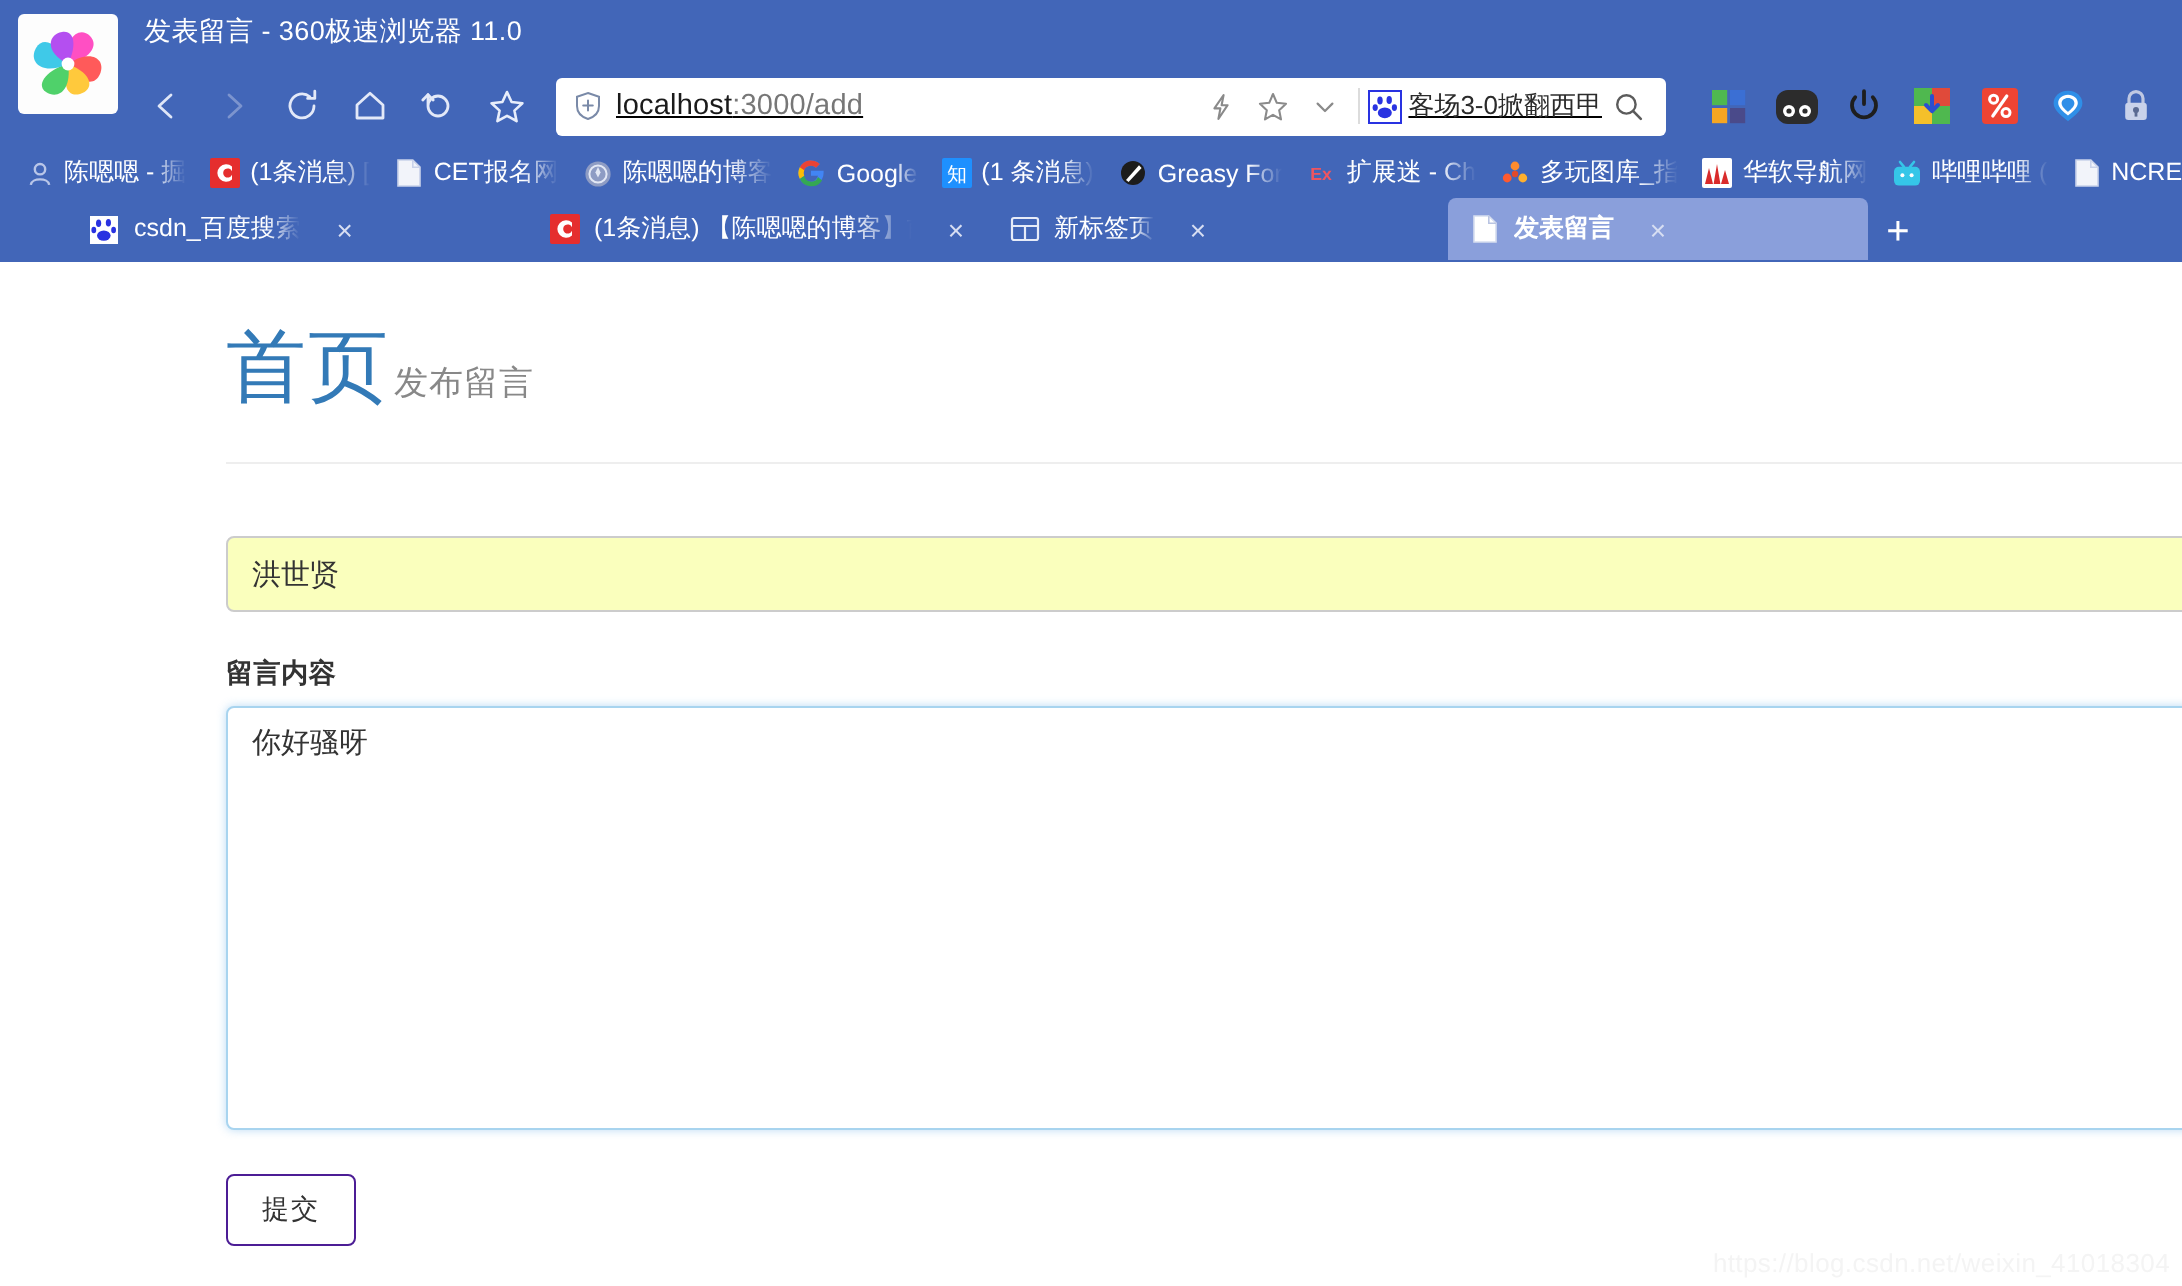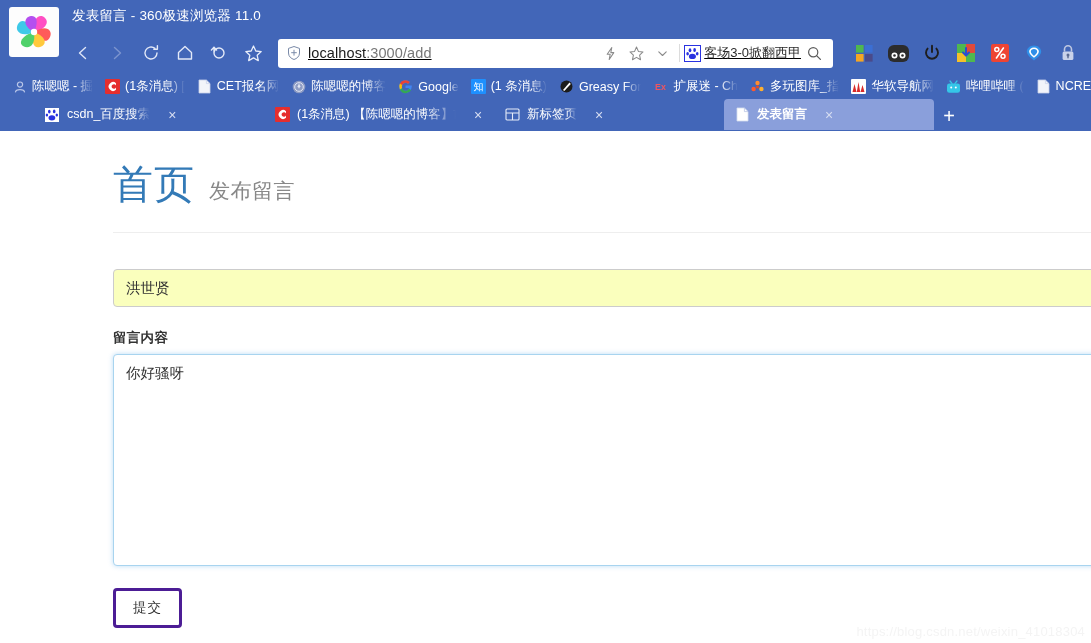--- a/index.html
+++ b/index.html
@@ -249,23 +249,23 @@
   .h1-main {
     font-size: 40px;
     color: #337ab7;
     font-weight: normal;
     text-decoration: none;
     line-height: 1;
     letter-spacing: 1px;
     cursor: pointer;
   }
   .h1-sub {
-    font-size: 21px;
+    font-size: 17px;
     color: #888888;
-    margin-left: 14px;
+    margin-left: 2px;
     letter-spacing: .5px;
   }
   .hr {
     margin: 27px 0 0 0;
     margin-left: -0px;
     width: 1300px;
     height: 1px;
     background: #eeeeee;
     border: 0;
   }
@@ -310,21 +310,21 @@
     box-shadow: 0 0 5px rgba(102,175,233,.45);
     line-height: 1.5;
   }
 
   .btn-submit {
     margin-top: 22px;
     padding: 8px 17px;
     font-size: 13.5px;
     color: #333333;
     background: #ffffff;
-    border: 3px solid #4c1d95;
+    border: 1px solid #4c1d95;
     border-radius: 4px;
     font-family: inherit;
     cursor: pointer;
     letter-spacing: 1px;
   }
 
   .watermark {
     position: absolute;
     right: 6px;
     bottom: 4px;

